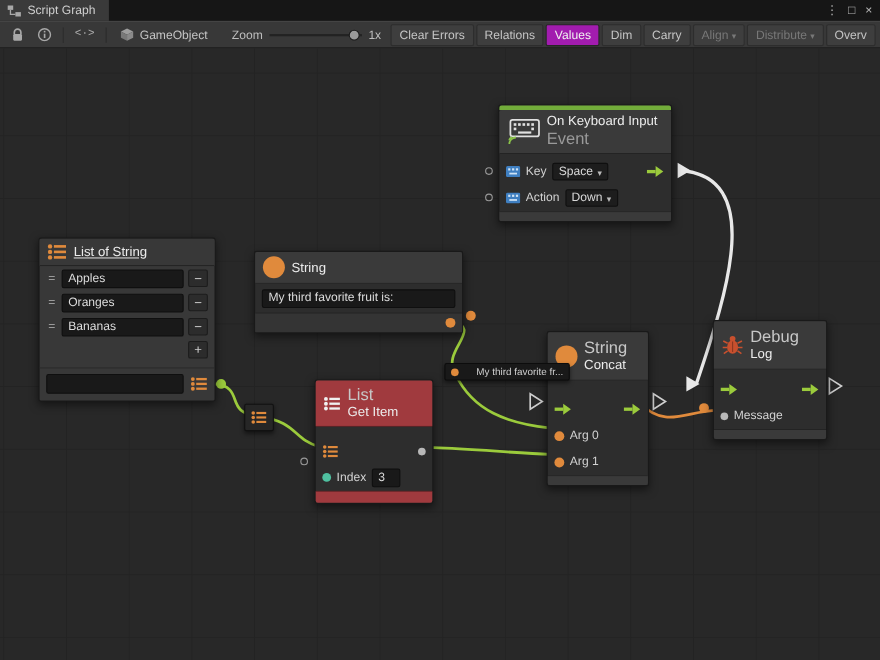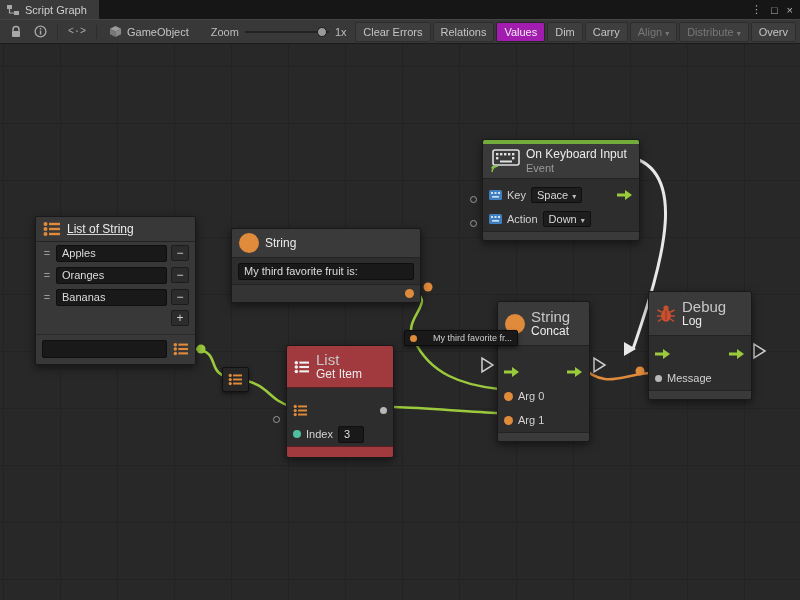--- a/index.html
+++ b/index.html
@@ -44,21 +44,21 @@
   svg.wires { position:absolute; left:0; top:0; z-index:5; pointer-events:none; }
 
   
   .node { position:absolute; z-index:10; background:#2d2d2d; border:1px solid #191919; border-radius:2px;
           box-shadow:0 3px 8px rgba(0,0,0,.5); font-size:11px; }
   .n-header { background:#3a3a3a; display:flex; align-items:center; gap:6px; padding:4px 7px;
               border-bottom:1px solid #232323; border-radius:2px 2px 0 0; }
   .n-titles { display:flex; flex-direction:column; line-height:1.15; }
   .n-cat { font-size:15px; color:#c7c7c7; }
   .n-title { font-size:12px; color:#ececec; }
-  .n-sub { font-size:11px; color:#9a9a9a; }
+  .n-sub { font-size:15px; color:#9a9a9a; }
   .n-footer { height:9px; background:#3a3a3a; border-top:1px solid #232323; border-radius:0 0 2px 2px; }
   .row { display:flex; align-items:center; gap:5px; padding:0 6px; height:24px; position:relative; }
   .dot { width:9px; height:9px; border-radius:50%; flex:0 0 auto; }
   .dot.orange { background:var(--port-orange); }
   .dot.teal { background:var(--port-teal); }
   .dot.gray { background:#b8b8b8; }
   .spacer { flex:1; }
   .dfield { background:#191919; border:1px solid #0f0f0f; border-radius:2px; color:#dcdcdc;
             padding:1px 5px; font-size:11px; height:17px; display:flex; align-items:center; }
   .dropdown { background:#1d1d1d; border:1px solid #0f0f0f; border-radius:2px; color:#d8d8d8;
@@ -233,21 +233,21 @@
       </div>
       <div class="row" style="height:26px;">
         <span class="dfield" style="flex:1;">My third favorite fruit is:</span>
       </div>
       <div class="row" style="height:18px; border-top:1px solid #232323; background:#343434;">
         <span class="spacer"></span>
         <span class="dot orange"></span>
       </div>
     </div>
 
-    <div class="node" style="left:482px; top:51px; width:158px;margin-top:44px;">
+    <div class="node" style="left:453px; top:51px; width:158px;">
       <div class="strip-green"></div>
       <div class="n-header">
         <svg width="30" height="24" viewBox="0 0 30 24">
           <rect x="3" y="1" width="26" height="15" rx="2" fill="none" stroke="#e0e0e0" stroke-width="1.6"></rect>
           <g fill="#e0e0e0">
             <rect x="6" y="4" width="2.4" height="2.4"></rect>
               <rect x="10" y="4" width="2.4" height="2.4"></rect>
             <rect x="14" y="4" width="2.4" height="2.4"></rect>
               <rect x="18" y="4" width="2.4" height="2.4"></rect>
             <rect x="22" y="4" width="2.4" height="2.4"></rect>

